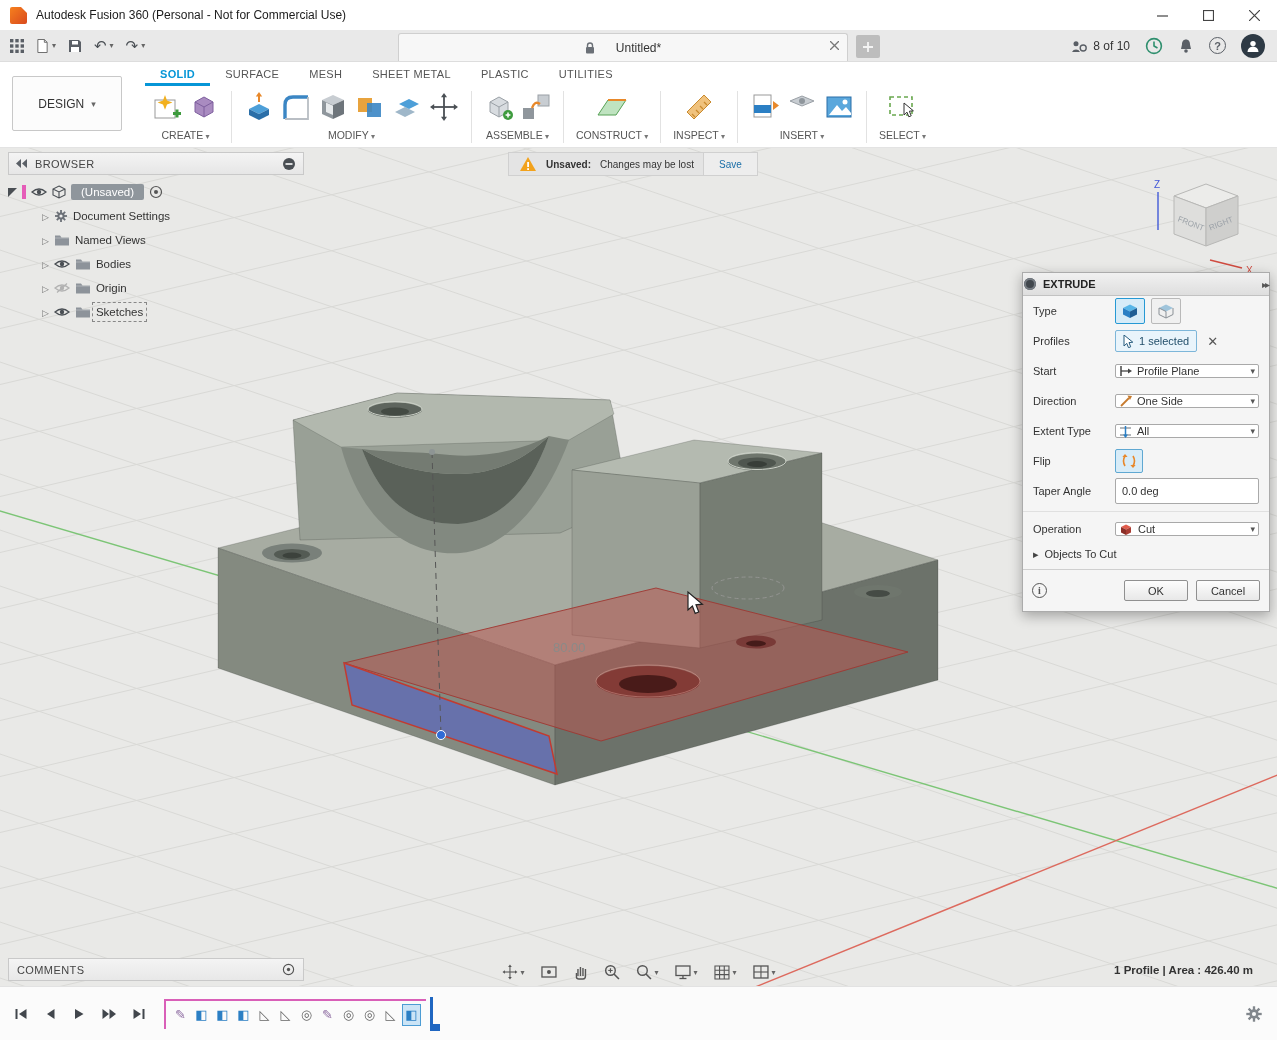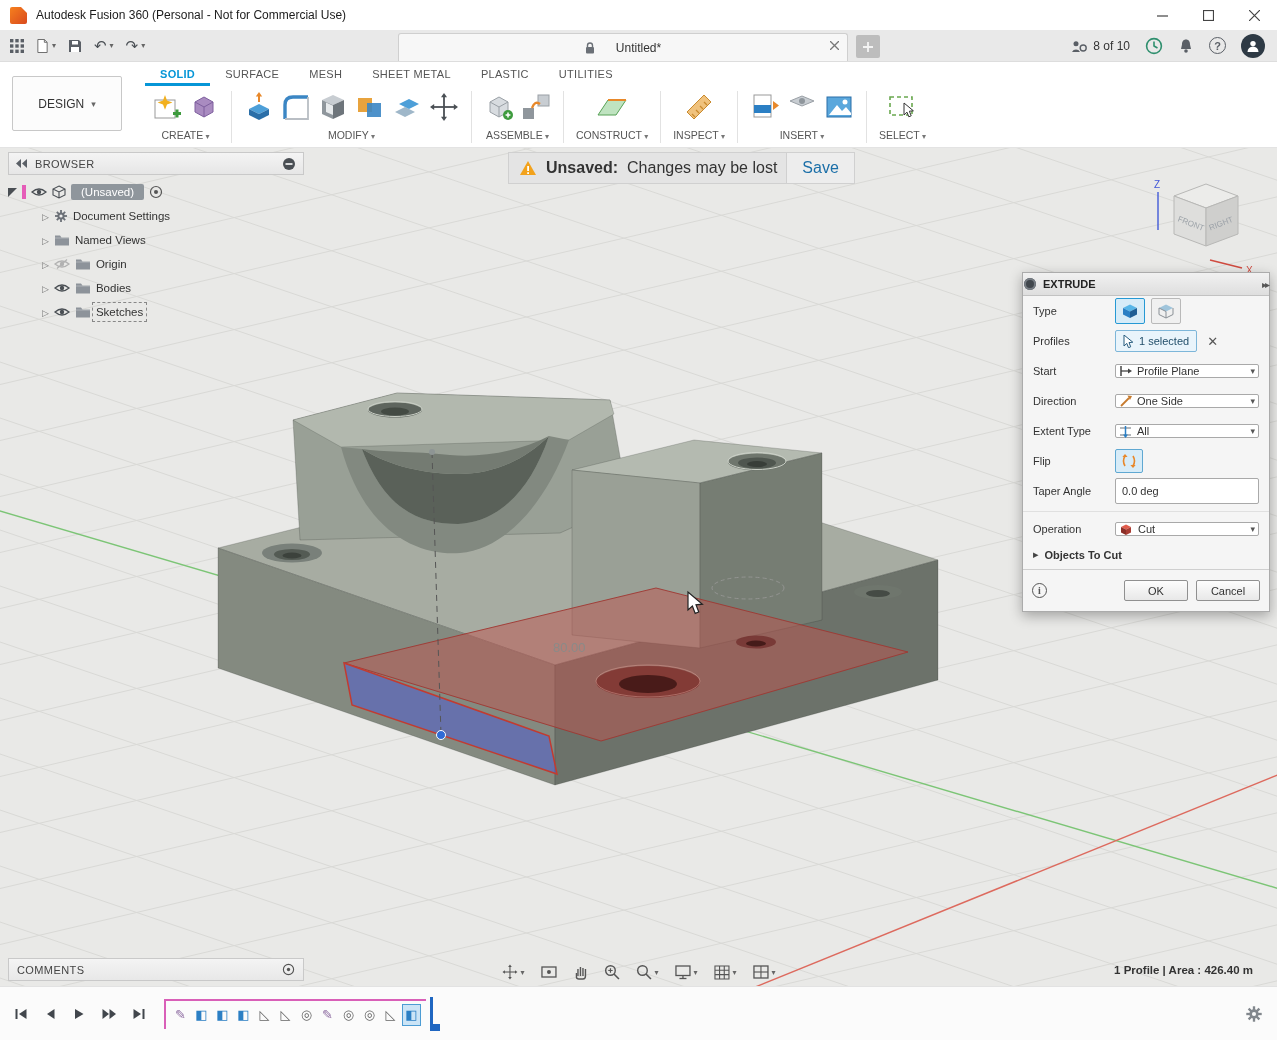--- a/index.html
+++ b/index.html
@@ -56,21 +56,21 @@
   .btree{padding-top:5px}
   .trow{height:24px;display:flex;align-items:center;gap:5px;font-size:11.5px;color:#333}
   .trow.lvl1{padding-left:34px}
   .disc::before{content:"▷";font-size:9px;color:#777}
   .rootpill{background:#8f969c;color:#fff;padding:2px 10px;border-radius:2px;font-size:11.5px}
   .pinkbar{width:4px;height:14px;background:#e55cb8;flex:none}
   .rootslant{width:0;height:0;border-top:9px solid #4a4f54;border-right:9px solid transparent}
   .dashed-label{outline:1px dashed #888;outline-offset:3px}
 
   
-  .banner{position:absolute;left:508px;top:4px;height:32px;background:#e4e4e4;border:1px solid #d0d0d0;display:flex;align-items:center;gap:9px;padding-left:10px;font-size:16px;color:#333}
+  .banner{position:absolute;left:508px;top:4px;height:24px;background:#e4e4e4;border:1px solid #d0d0d0;display:flex;align-items:center;gap:9px;padding-left:10px;font-size:10px;color:#333}
   .banner .msg{color:#333}
   .save-btn{color:#1b6fa8;height:100%;display:flex;align-items:center;padding:0 15px;border-left:1px solid #d0d0d0;background:#ededed}
 
   
   .viewcube{position:absolute;right:12px;top:18px;width:125px;height:115px}
 
   
   .dialog{position:absolute;right:7px;top:124px;width:248px;background:#f5f5f5;border:1px solid #ababab;box-shadow:0 4px 12px rgba(0,0,0,.3);font-size:11px}
   .dheader{height:23px;background:linear-gradient(#f1f1f1,#dedede);border-bottom:1px solid #c2c2c2;display:flex;align-items:center;gap:7px;padding:0 1px;font-weight:bold;color:#222}
   .cmdicon{width:12px;height:12px;border-radius:50%;background:#41474d;box-shadow:inset 0 0 0 2px #767c83;flex:none}
@@ -81,21 +81,21 @@
   .dctrl{flex:1;display:flex;align-items:center;gap:6px}
   .select{flex:1;height:14px;background:#fff;border:1px solid #a9a9a9;border-radius:2px;display:flex;align-items:center;gap:5px;padding:0 3px}
   .select::after{content:"▾";margin-left:auto;color:#555;font-size:9px}
   .input{flex:1;height:22px;background:#fff;border:1px solid #a9a9a9;border-radius:2px;display:flex;align-items:center;padding:12px 6px}
   .typebtn{width:30px;height:26px;border:1px solid #b9b9b9;background:#f0f0f0;border-radius:2px;display:flex;align-items:center;justify-content:center}
   .typebtn.sel{background:#d7ecf8;border:1.5px solid #2699d4}
   .profbox{display:flex;align-items:center;gap:6px;height:22px;padding:0 7px;background:#e9f4fb;border:1px solid #7db6d9;border-radius:2px;color:#24506b}
   .xbtn{color:#555;font-size:13px;padding:0 4px}
   .flipbtn{width:28px;height:24px;background:#d7ecf8;border:1px solid #5fa8d2;border-radius:2px;display:flex;align-items:center;justify-content:center}
   .drow.op{border-top:1px solid #e0e0e0;margin-top:5px;padding-top:5px}
-  .objrow{display:flex;align-items:flex-end;gap:6px;padding:7px 10px 8px;font-weight:bold;color:#333}
+  .objrow{display:flex;align-items:flex-start;gap:6px;padding:7px 10px 8px;font-weight:normal;color:#333}
   .objrow::before{content:"▸";color:#444}
   .dfooter{border-top:1px solid #cfcfcf;display:flex;align-items:center;padding:10px 9px;gap:8px}
   .infoicon{width:15px;height:15px;border-radius:50%;border:1.5px solid #555;color:#555;font-size:10px;font-weight:bold;display:flex;align-items:center;justify-content:center;font-family:"Liberation Serif",serif}
   .infoicon::after{content:"i"}
   .dspacer{flex:1}
   .btn{min-width:64px;height:21px;background:linear-gradient(#fdfdfd,#e8e8e8);border:1px solid #909090;border-radius:2px;display:flex;align-items:center;justify-content:center;color:#333;font-size:11px}
 
   
   .comments{position:absolute;left:8px;bottom:5px;width:296px;height:23px;background:linear-gradient(#f4f4f4,#e8e8e8);border:1px solid #c9c9c9;display:flex;align-items:center;gap:7px;padding:0 8px;font-size:11px;color:#444;letter-spacing:.4px}
   .mspacer{flex:1}
@@ -541,41 +541,41 @@
           <span class="disc"></span>
           <svg width="16" height="12" viewBox="0 0 16 12">
               <path d="M1 1.5 h5 l1.5 2 H15 v8 H1 Z" fill="#8d939a"></path>
               <path d="M1 4 H15" stroke="#fff" stroke-width=".6" opacity=".5"></path>
             </svg>
           <span>Named Views</span>
         </div>
         <div class="trow lvl1">
           <span class="disc"></span>
           <svg width="16" height="12" viewBox="0 0 16 12">
+              <path d="M1 6 Q8 0 15 6 Q8 12 1 6 Z" fill="none" stroke="#4a4f54" stroke-width="1.3"></path>
+              <circle cx="8" cy="6" r="2.2" fill="#4a4f54"></circle>
+            </svg>
+          <svg width="16" height="12" viewBox="0 0 16 12">
+              <path d="M1 1.5 h5 l1.5 2 H15 v8 H1 Z" fill="#8d939a"></path>
+              <path d="M1 4 H15" stroke="#fff" stroke-width=".6" opacity=".5"></path>
+            </svg>
+          <span>Bodies</span>
+        </div>
+        <div class="trow lvl1">
+          <span class="disc"></span>
+          <svg width="16" height="12" viewBox="0 0 16 12">
               <path d="M1 6 Q8 0 15 6 Q8 12 1 6 Z" fill="none" stroke="#b2b2b2" stroke-width="1.3"></path>
               <circle cx="8" cy="6" r="2.2" fill="#b2b2b2"></circle>
               <line x1="3" y1="10.5" x2="13" y2="1.5" stroke="#b2b2b2" stroke-width="1.2"></line>
             </svg>
           <svg width="16" height="12" viewBox="0 0 16 12">
               <path d="M1 1.5 h5 l1.5 2 H15 v8 H1 Z" fill="#8d939a"></path>
               <path d="M1 4 H15" stroke="#fff" stroke-width=".6" opacity=".5"></path>
             </svg>
           <span>Origin</span>
-        </div>
-        <div class="trow lvl1">
-          <span class="disc"></span>
-          <svg width="16" height="12" viewBox="0 0 16 12">
-              <path d="M1 6 Q8 0 15 6 Q8 12 1 6 Z" fill="none" stroke="#4a4f54" stroke-width="1.3"></path>
-              <circle cx="8" cy="6" r="2.2" fill="#4a4f54"></circle>
-            </svg>
-          <svg width="16" height="12" viewBox="0 0 16 12">
-              <path d="M1 1.5 h5 l1.5 2 H15 v8 H1 Z" fill="#8d939a"></path>
-              <path d="M1 4 H15" stroke="#fff" stroke-width=".6" opacity=".5"></path>
-            </svg>
-          <span>Bodies</span>
         </div>
         <div class="trow lvl1">
           <span class="disc"></span>
           <svg width="16" height="12" viewBox="0 0 16 12">
               <path d="M1 6 Q8 0 15 6 Q8 12 1 6 Z" fill="none" stroke="#4a4f54" stroke-width="1.3"></path>
               <circle cx="8" cy="6" r="2.2" fill="#4a4f54"></circle>
             </svg>
           <svg width="16" height="12" viewBox="0 0 16 12">
               <path d="M1 1.5 h5 l1.5 2 H15 v8 H1 Z" fill="#8d939a"></path>
               <path d="M1 4 H15" stroke="#fff" stroke-width=".6" opacity=".5"></path>

